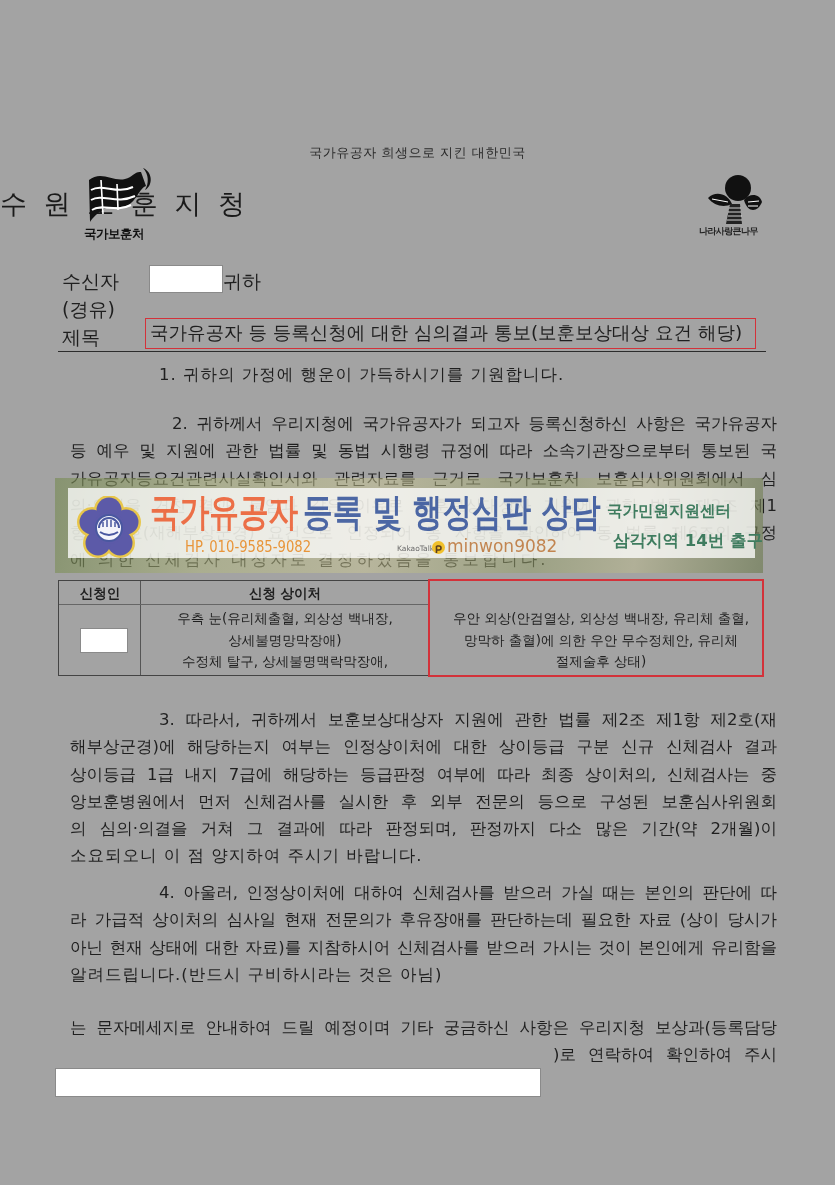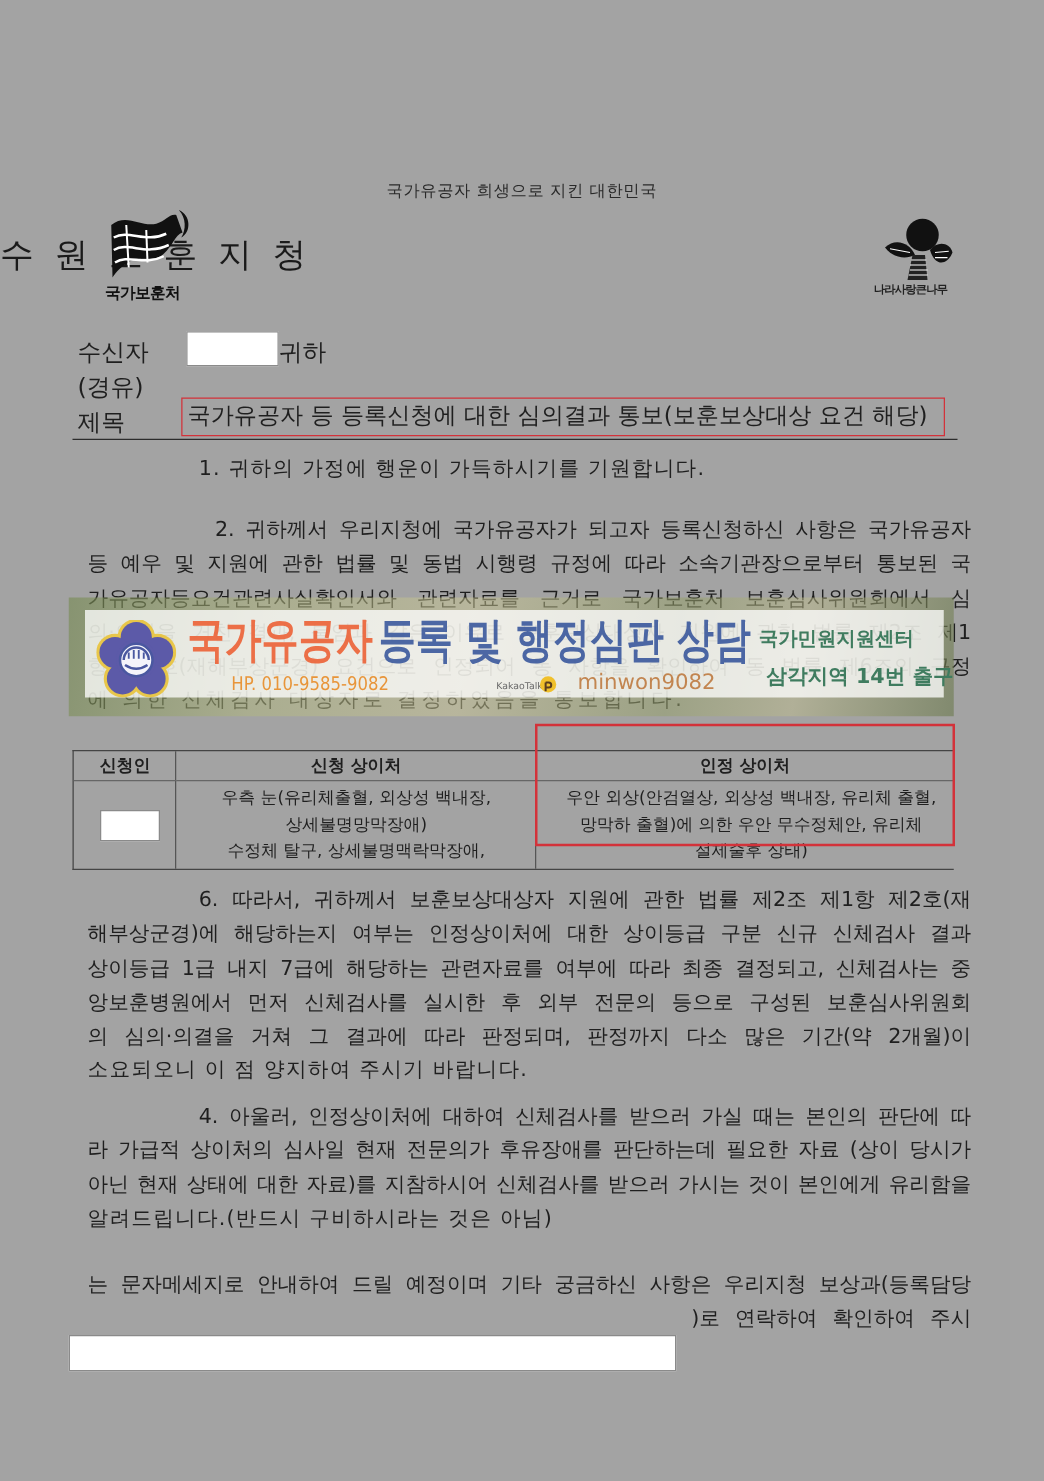--- a/index.html
+++ b/index.html
@@ -23,42 +23,42 @@
   
   .para { left:58px; width:707px;margin-left:12px; }
   .ln { height:27.3px; line-height:27.3px; font-size:16.5px; text-align:justify; text-align-last:justify;
         overflow:hidden; color:#1f1f1f; }
   .ln.ind147 { margin-left:89px; }
   .ln.ind160 { margin-left:102px; }
   .ln.last { text-align:left; text-align-last:left; letter-spacing:1px; }
   .ln.wide { letter-spacing:3px; }
 
   
-  .tbl { left:58px; top:600px; width:705px; height:96px; border-top:1.3px solid #444; border-bottom:1.3px solid #444;
+  .tbl { left:58px; top:580px; width:705px; height:96px; border-top:1.3px solid #444; border-bottom:1.3px solid #444;
          border-left:1.3px solid #444; box-sizing:border-box; }
   .cell { position:absolute; box-sizing:border-box; text-align:center; font-size:13.5px; color:#1f1f1f; }
   .hdr { top:0; height:24px; line-height:24px; border-bottom:1px solid #666; font-weight:bold; }
   .bdy { top:24px; height:70px; padding-top:3px; line-height:21.5px; }
   .vline { position:absolute; top:0; width:0; height:94px; border-left:1px solid #555; }
   .red-box { left:428px; top:579px; width:336px; height:98px; border:2px solid #d3323a; box-sizing:border-box; }
 
   
   .wm { left:55px; top:478px; width:708px; height:95px; z-index:5;
         background:linear-gradient(100deg, rgba(118,138,82,0.62) 0%, rgba(176,182,128,0.55) 22%, rgba(204,200,150,0.5) 45%,
                     rgba(150,160,108,0.55) 68%, rgba(190,188,140,0.5) 82%, rgba(108,122,78,0.62) 100%); }
   .wm-inner { position:absolute; left:13px; top:10px; width:687px; height:70px; background:rgba(255,255,255,0.76); }
   .wm-title { position:absolute; top:14px; font-size:38px; font-weight:bold; line-height:40px; white-space:nowrap;
               transform:scaleX(0.78); transform-origin:left center; }
   .wm-t1 { left:95px; color:rgba(236,100,58,0.92); }
   .wm-t2 { left:248px; color:rgba(58,88,156,0.9); }
   .wm-phone { position:absolute; left:130px; top:60px; font-size:15px; color:#e8953a; white-space:nowrap;
               transform:scaleX(0.88); transform-origin:left center; }
   .wm-kakao-label { position:absolute; left:342px; top:66px; font-size:7.5px; color:#6b6b6b; white-space:nowrap; }
   .wm-kakao-icon { position:absolute; left:377px; top:63px; width:13px; height:13px; border-radius:50%; background:#f0c02c; }
-  .wm-kakao-id { position:absolute; left:392px; top:58px; font-size:17px; color:#c28550; white-space:nowrap;margin-left:15px; }
+  .wm-kakao-id { position:absolute; left:392px; top:58px; font-size:17px; color:#c28550; white-space:nowrap; }
   .wm-center { position:absolute; left:552px; top:23px; font-size:15.5px; font-weight:bold; color:#3f7c5f; white-space:nowrap; }
   .wm-loc { position:absolute; left:558px; top:52px; font-size:16.5px; font-weight:bold; color:#3f7c5f; white-space:nowrap; }
   .wm-emblem { position:absolute; left:22px; top:18px; width:64px; height:64px; }
 </style>
 </head>
 <body>
 
 <div id="page">
 
   <div class="abs tagline">국가유공자 희생으로 지킨 대한민국</div>
@@ -151,42 +151,41 @@
     <div class="wm-center">국가민원지원센터</div>
     <div class="wm-loc">삼각지역 14번 출구</div>
   </div>
 
   <div class="abs tbl">
     <div class="vline" style="left:81px;"></div>
     <div class="vline" style="left:369px;"></div>
 
     <div class="cell hdr" style="left:0; width:82px;">신청인</div>
     <div class="cell hdr" style="left:82px; width:288px;">신청 상이처</div>
-    <div class="cell hdr" style="left:370px; width:334px;">인정 상이처</div>
 
     <div class="cell bdy" style="left:0; width:82px;">
       <div class="redact" style="position:absolute; left:21px; top:23px; width:48px; height:25px;"></div>
     </div>
     <div class="cell bdy" style="left:82px; width:288px;">
       <div>우측 눈(유리체출혈, 외상성 백내장,</div>
       <div>상세불명망막장애)</div>
       <div>수정체 탈구, 상세불명맥락막장애,</div>
     </div>
     <div class="cell bdy" style="left:370px; width:334px;padding-left:10px;">
       <div>우안 외상(안검열상, 외상성 백내장, 유리체 출혈,</div>
       <div>망막하 출혈)에 의한 우안 무수정체안, 유리체</div>
       <div>절제술후 상태)</div>
     </div>
   </div>
   <div class="abs red-box"></div>
 
   <div class="abs para" style="top:706px;">
-    <div class="ln ind147">6. 따라서, 귀하께서 보훈보상대상자 지원에 관한 법률 제2조 제1항 제2호(재</div>
+    <div class="ln ind147">3. 따라서, 귀하께서 보훈보상대상자 지원에 관한 법률 제2조 제1항 제2호(재</div>
     <div class="ln">해부상군경)에 해당하는지 여부는 인정상이처에 대한 상이등급 구분 신규 신체검사 결과</div>
-    <div class="ln">상이등급 1급 내지 7급에 해당하는 관련자료를 여부에 따라 최종 결정되고, 신체검사는 중</div>
+    <div class="ln">상이등급 1급 내지 7급에 해당하는 등급판정 여부에 따라 최종 상이처의, 신체검사는 중</div>
     <div class="ln">앙보훈병원에서 먼저 신체검사를 실시한 후 외부 전문의 등으로 구성된 보훈심사위원회</div>
     <div class="ln">의 심의·의결을 거쳐 그 결과에 따라 판정되며, 판정까지 다소 많은 기간(약 2개월)이</div>
     <div class="ln last">소요되오니 이 점 양지하여 주시기 바랍니다.</div>
   </div>
 
   <div class="abs para" style="top:879px;">
     <div class="ln ind147">4. 아울러, 인정상이처에 대하여 신체검사를 받으러 가실 때는 본인의 판단에 따</div>
     <div class="ln">라 가급적 상이처의 심사일 현재 전문의가 후유장애를 판단하는데 필요한 자료 (상이 당시가</div>
     <div class="ln">아닌 현재 상태에 대한 자료)를 지참하시어 신체검사를 받으러 가시는 것이 본인에게 유리함을</div>
     <div class="ln last">알려드립니다.(반드시 구비하시라는 것은 아님)</div>

